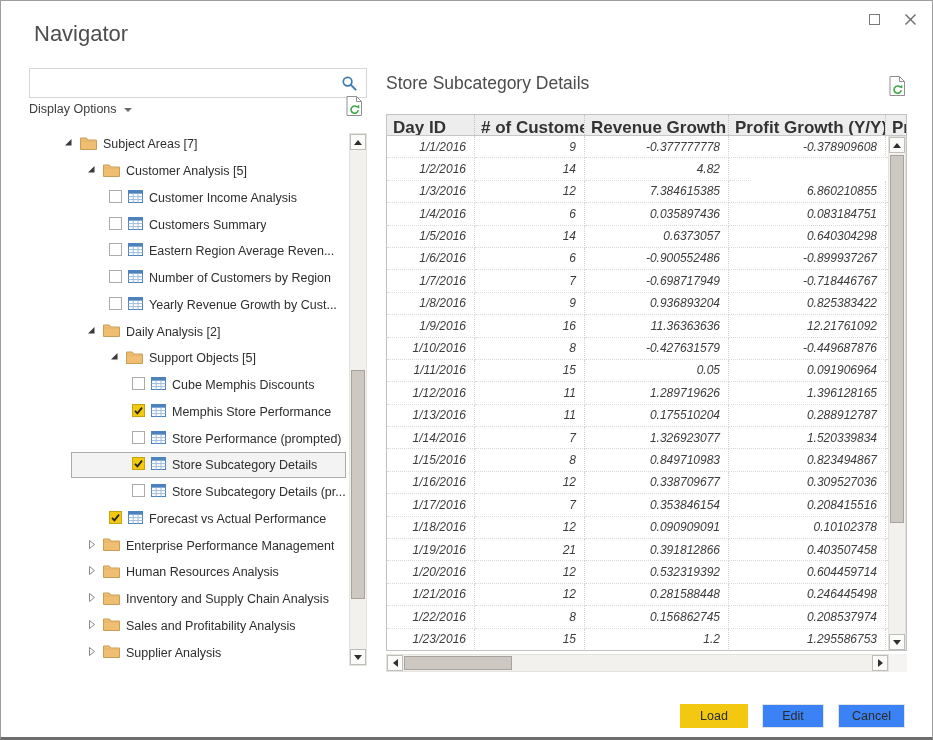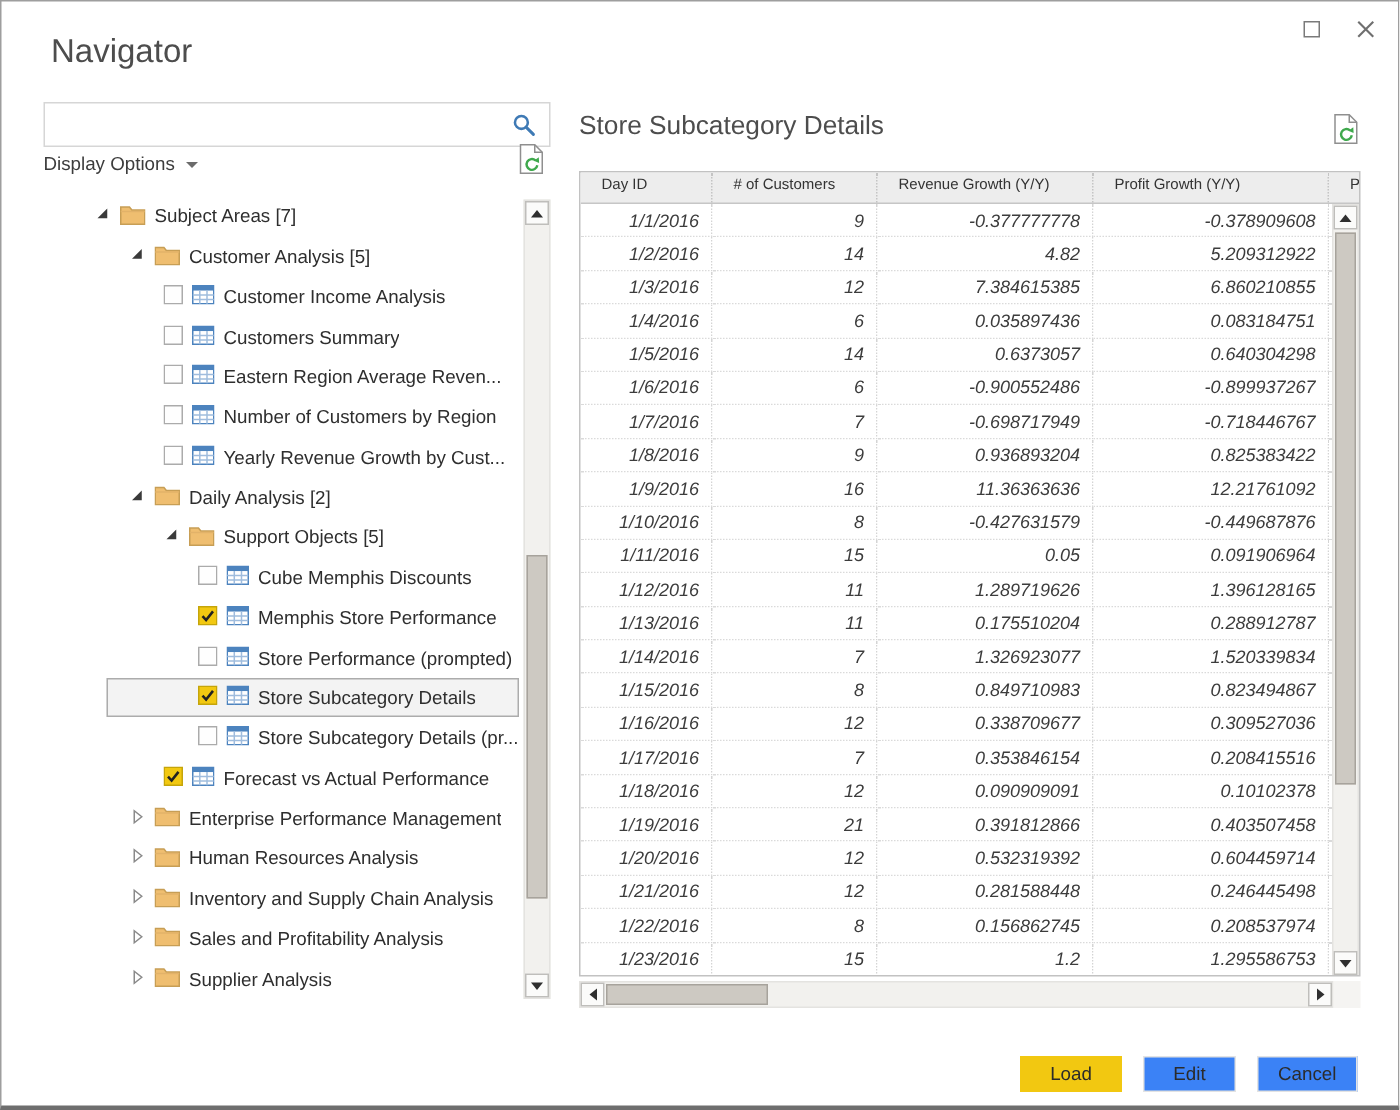--- a/index.html
+++ b/index.html
@@ -46,21 +46,21 @@
   .tree-vscroll { left:348px; top:132px; width:18px; height:533px; position:absolute; }
   .sb-corner { position:absolute; background:#F5F4F2; }
 
   
   .preview { position:absolute; left:385px; top:72px; width:521px; }
   .preview-title { font-size:17.5px; font-weight:400; color:#4D4D4D; }
   .preview-refresh { position:absolute; right:1px; top:2px; }
   .grid { position:absolute; left:0; top:41px; width:521px; height:537px; border:1px solid #C2C2C2;
     background:#fff; overflow:hidden; }
   .grid-header { display:flex; height:21px; background:#EDEDED; border-bottom:1px solid #C6C6C6; }
-  .hcell { padding:3px 4px 0 14px; font-size:10px; font-weight:normal; color:#333;
+  .hcell { padding:3px 4px 0 6px; font-size:17px; font-weight:bold; color:#333;
     border-right:1px dotted #C4C4C4; overflow:hidden; white-space:nowrap; flex:none; }
   .hcell:last-child { border-right:none; }
   .grid-row { display:flex; height:22.4px; }
   .gcell { padding:3.5px 8px 0 4px; font-size:12px; font-style:italic; color:#3C3C3C;
     text-align:right; border-right:1px dotted #D4D4D4; border-bottom:1px dotted #DADADA;
     overflow:hidden; white-space:nowrap; flex:none; }
   .gcell:last-child { border-right:none; }
 
   
   .footer-btn { position:absolute; top:703px; height:24px; border:none; font-family:"Liberation Sans",sans-serif;
@@ -389,21 +389,20 @@
             <div class="gcell" style="width: 88px;">1/1/2016</div>
             <div class="gcell" style="width: 110px;">9</div>
             <div class="gcell" style="width: 144px;">-0.377777778</div>
             <div class="gcell" style="width: 157px;">-0.378909608</div>
             <div class="gcell" style="width: 22px;"></div>
           </div>
           <div class="grid-row">
             <div class="gcell" style="width: 88px;">1/2/2016</div>
             <div class="gcell" style="width: 110px;">14</div>
             <div class="gcell" style="width: 144px;">4.82</div>
-            <div class="gcell" style="width: 157px;">5.209312922</div>
             <div class="gcell" style="width: 22px;"></div>
           </div>
           <div class="grid-row">
             <div class="gcell" style="width: 88px;">1/3/2016</div>
             <div class="gcell" style="width: 110px;">12</div>
             <div class="gcell" style="width: 144px;">7.384615385</div>
             <div class="gcell" style="width: 157px;">6.860210855</div>
             <div class="gcell" style="width: 22px;"></div>
           </div>
           <div class="grid-row">

